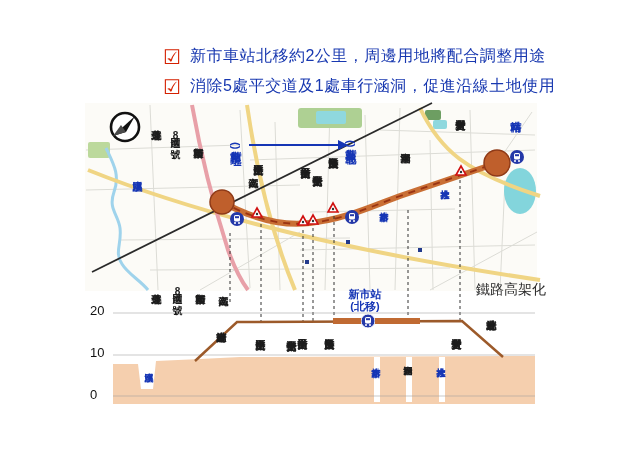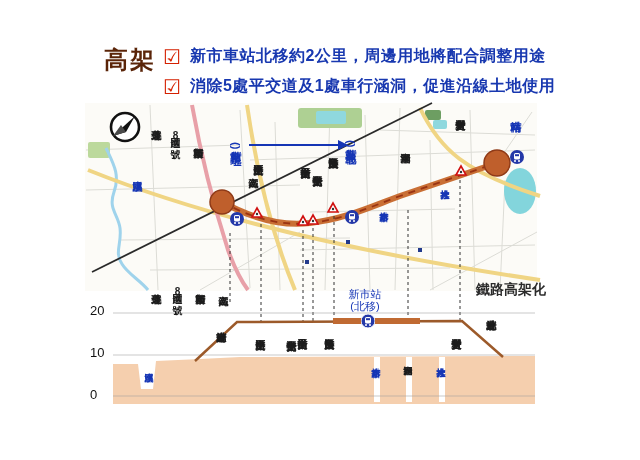--- a/index.html
+++ b/index.html
@@ -10,37 +10,37 @@
   
   .title-cn{
     position:absolute;left:104px;top:46px;width:60px;
     font-size:24px;line-height:27px;font-weight:bold;color:#5a2408;letter-spacing:2px;
   }
   .bullet-row{position:absolute;left:163px;display:flex;align-items:center;}
   .bullet-row .check{
     font-size:20px;line-height:20px;color:#d42000;font-weight:bold;margin-right:9px;
   }
   .bullet-row .btxt{
-    font-size:16px;font-weight:bold;color:#1838b0;letter-spacing:0.5px;white-space:nowrap;
+    font-size:16px;font-weight:normal;color:#1838b0;letter-spacing:0.5px;white-space:nowrap;
   }
   
   .vlab{
     position:absolute;writing-mode:vertical-rl;text-orientation:mixed;
     font-size:10px;line-height:11px;font-weight:bold;color:#1c1c1c;white-space:nowrap;z-index:4;
   }
   .vlab.upright{text-orientation:upright;}
   .vlab.blue{color:#1535b5;}
   .vlab.small{font-size:9px;line-height:10px;}
   .vlab.big{font-size:11px;line-height:12px;}
   .tick{position:absolute;left:90px;width:24px;font-size:13px;color:#111;z-index:4;}
   .station-note{
     position:absolute;left:337px;top:288px;width:56px;text-align:center;
-    font-size:11px;line-height:12px;font-weight:normal;color:#1535b5;z-index:4;
-  }
-  .ptitle{position:absolute;left:476px;top:281px;font-size:14px;font-weight:bold;color:#2b2b2b;z-index:4;}
+    font-size:11px;line-height:12px;font-weight:bold;color:#1535b5;z-index:4;
+  }
+  .ptitle{position:absolute;left:476px;top:281px;font-size:14px;font-weight:normal;color:#2b2b2b;z-index:4;}
   .train{position:absolute;width:14px;height:14px;z-index:5;}
   svg.bgsvg{position:absolute;left:0;top:0;z-index:1;}
 </style>
 </head>
 <body>
 
 <div id="stage">
 
   <svg class="bgsvg" width="640" height="460" viewBox="0 0 640 460">
 
@@ -160,21 +160,20 @@
         <line x1="113" y1="396" x2="535" y2="396"></line>
       </g>
 
       <polyline points="195,361 237,322 462,321 503,357" fill="none" stroke="#9c5a2a" stroke-width="2.5"></polyline>
 
       <line x1="333" y1="321" x2="420" y2="321" stroke="#c06a32" stroke-width="6"></line>
     </g>
   </svg>
 
   <div class="title-cn">
-    <div>高架</div>
   </div>
   <div class="bullet-row" style="top:46px;">
     <span class="check">☑</span>
     <span class="btxt">新市車站北移約2公里，周邊用地將配合調整用途</span>
   </div>
   <div class="bullet-row" style="top:76px;">
     <span class="check">☑</span>
     <span class="btxt">消除5處平交道及1處車行涵洞，促進沿線土地使用</span>
   </div>
 

